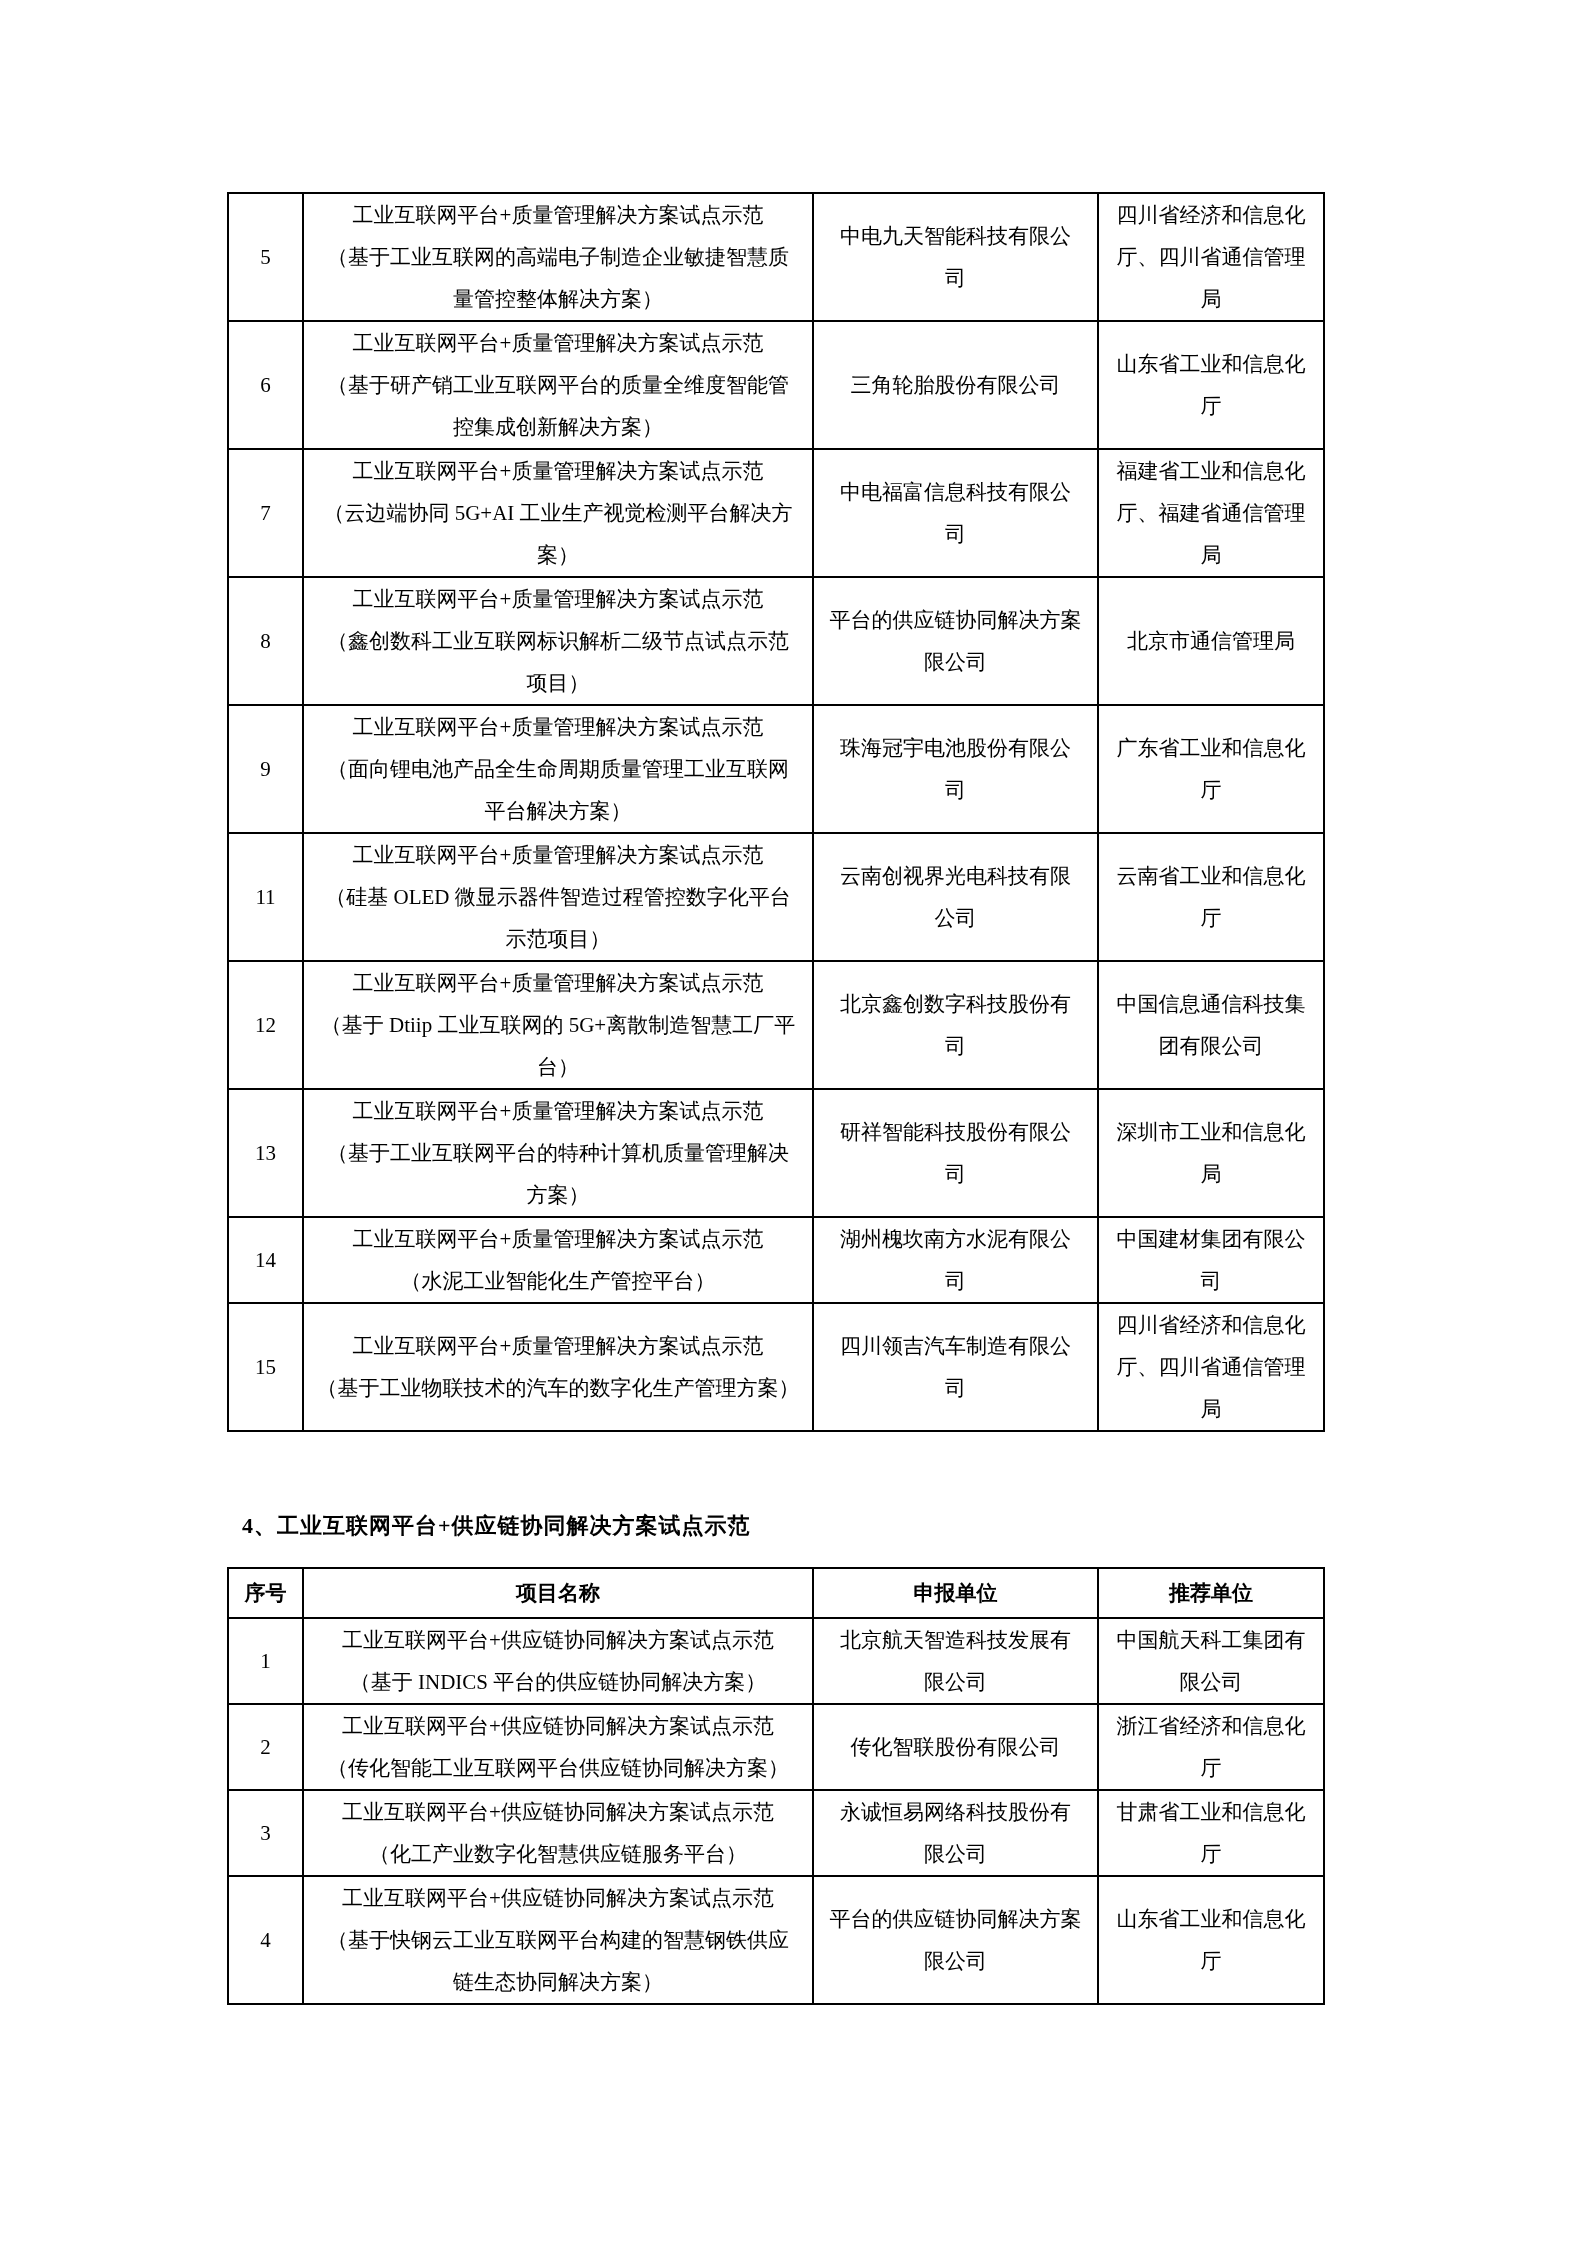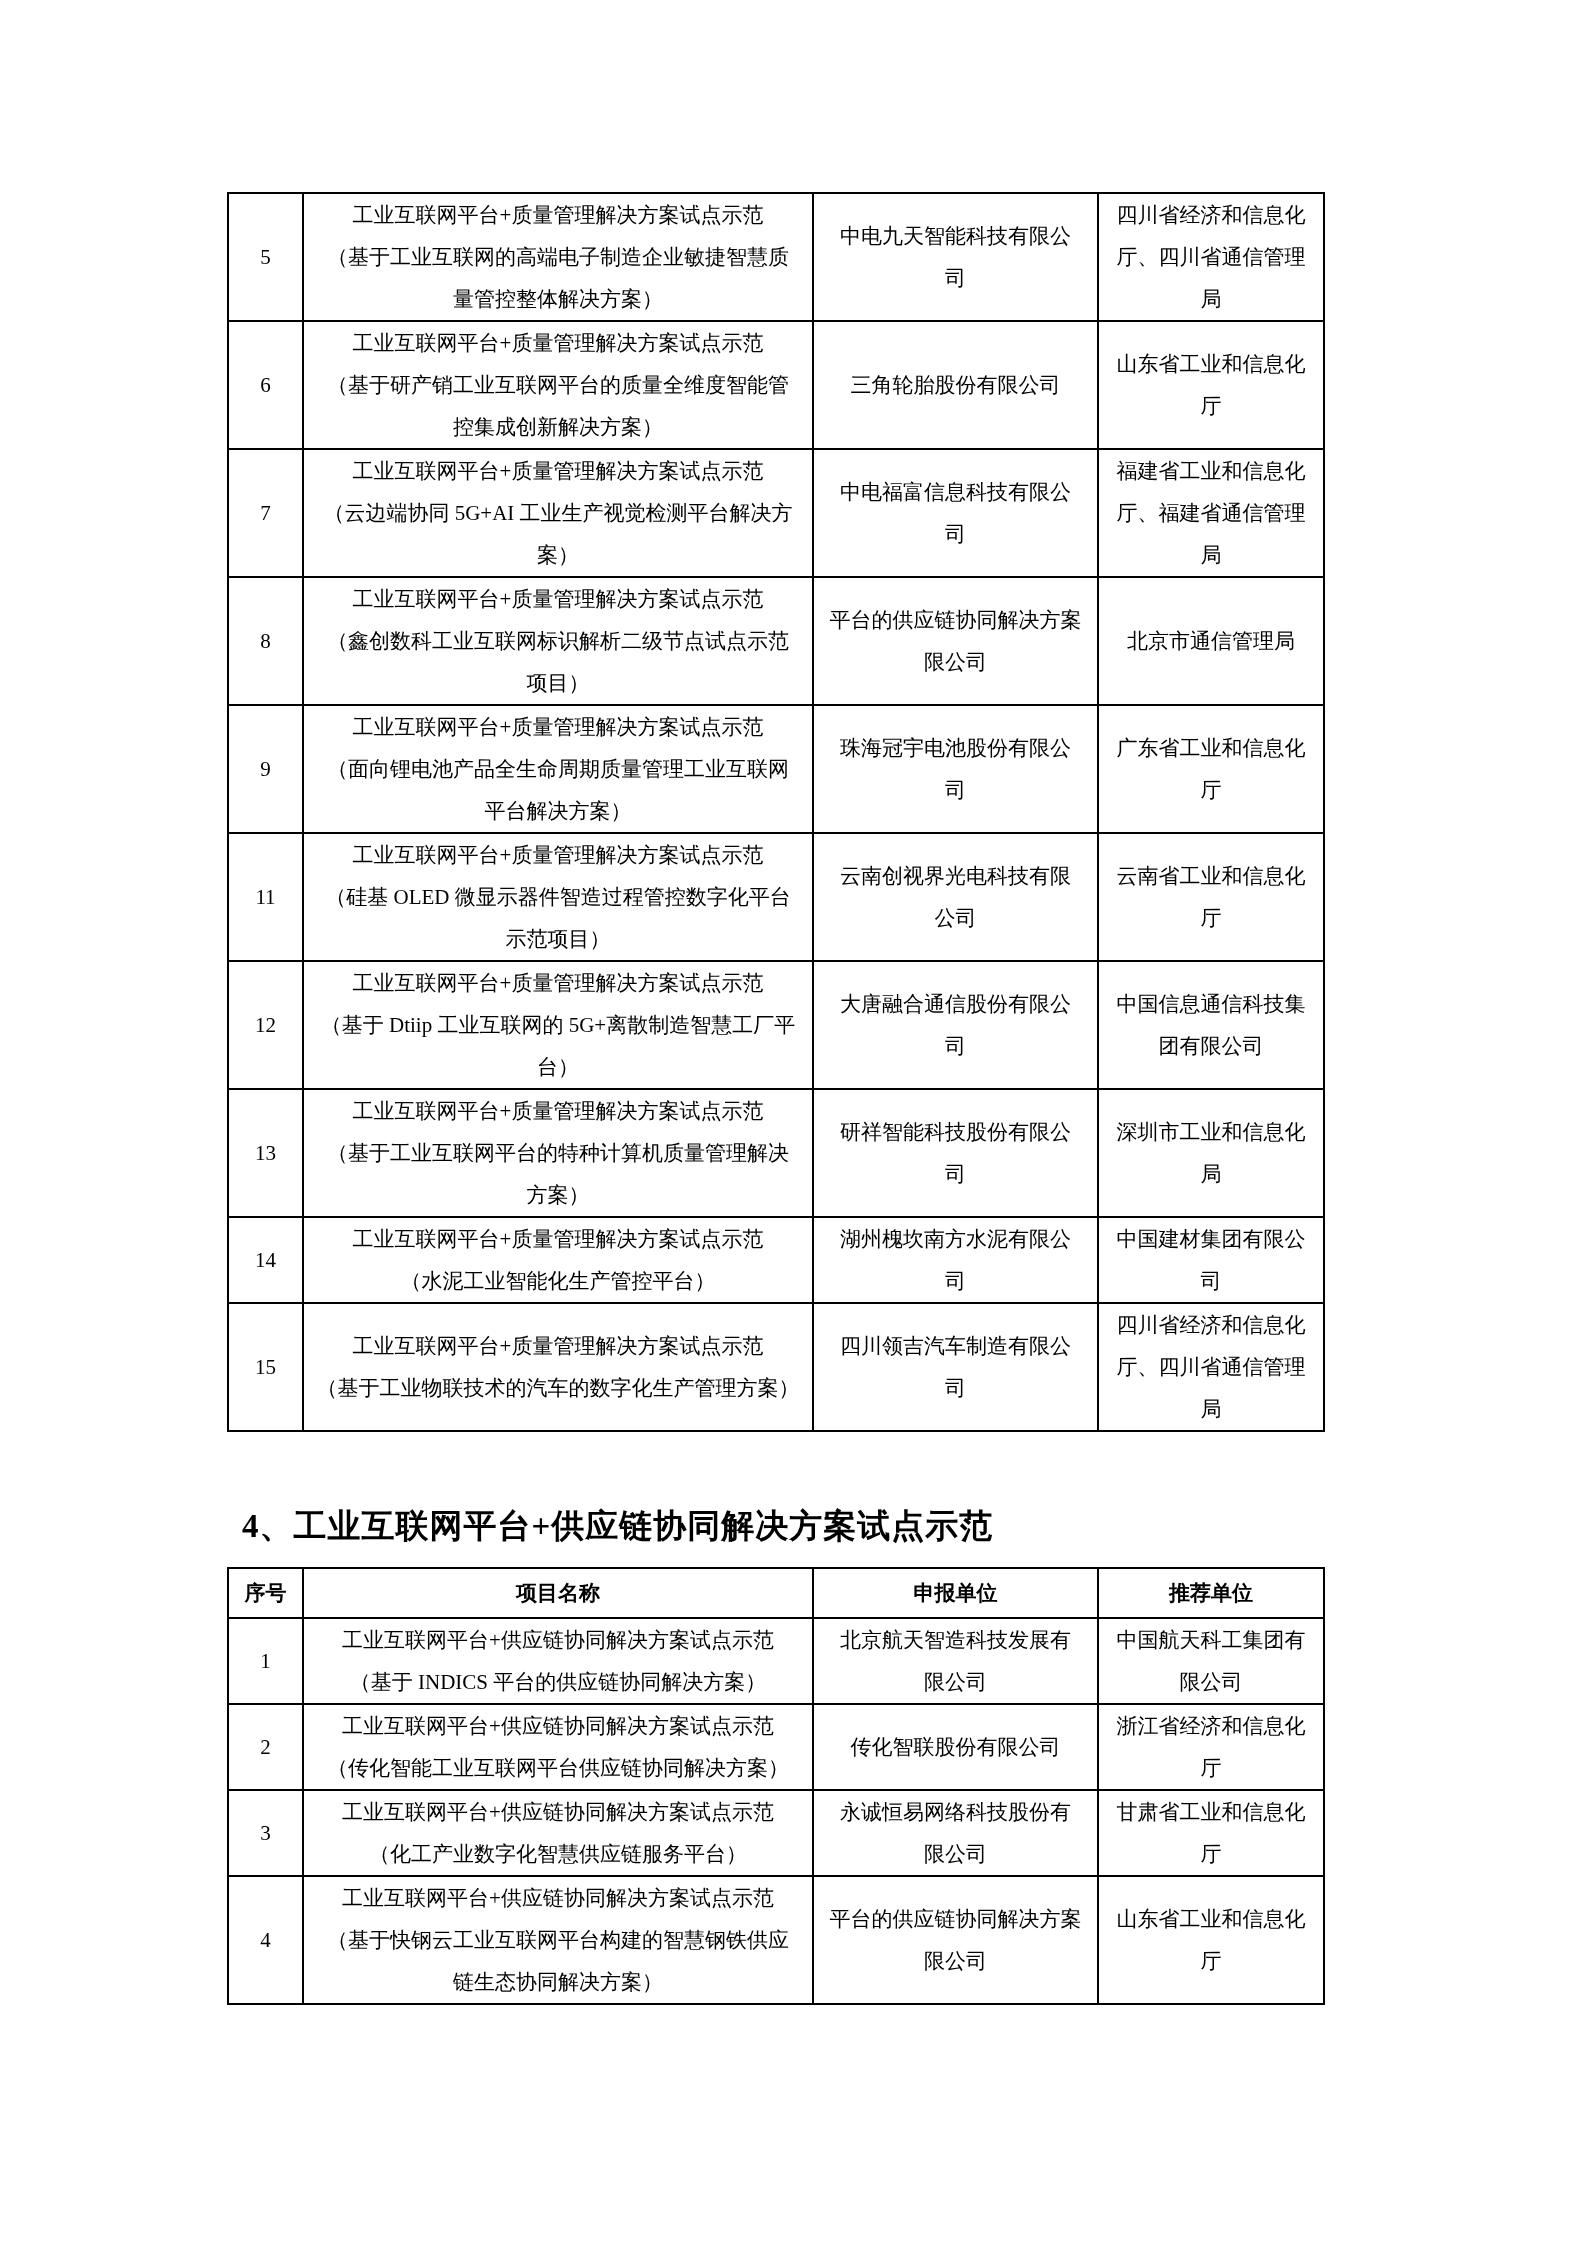--- a/index.html
+++ b/index.html
@@ -25,21 +25,21 @@
     font-weight:bold;height:48px;line-height:26px;white-space:nowrap;
   }
   #table1{left:227px;top:192px;}
   #table2{left:227px;top:1567px;}
   col.c-seq{width:75px;}
   col.c-name{width:510px;}
   col.c-applicant{width:285px;}
   col.c-recommender{width:226px;}
   .section-heading{
     position:absolute;left:242px;top:1506px;width:1100px;
-    font-size:33px;font-weight:bold;line-height:40px;
+    font-size:22px;font-weight:bold;line-height:40px;
     font-family:"Liberation Serif","DejaVu Serif",serif;
     letter-spacing:1px;
   }
 </style>
 </head>
 <body>
 
 <div class="page">
 
   <table class="doc-table" id="table1">
@@ -108,21 +108,21 @@
           <td>云南创视界光电科技有限
 公司</td>
           <td>云南省工业和信息化
 厅</td>
         </tr>
         <tr>
           <td>12</td>
           <td>工业互联网平台+质量管理解决方案试点示范
 （基于 Dtiip 工业互联网的 5G+离散制造智慧工厂平
 台）</td>
-          <td>大唐融合通信股份有限公
+          <td>北京鑫创数字科技股份有
 司</td>
           <td>中国信息通信科技集
 团有限公司</td>
         </tr>
         <tr>
           <td>13</td>
           <td>工业互联网平台+质量管理解决方案试点示范
 （基于工业互联网平台的特种计算机质量管理解决
 方案）</td>
           <td>研祥智能科技股份有限公

